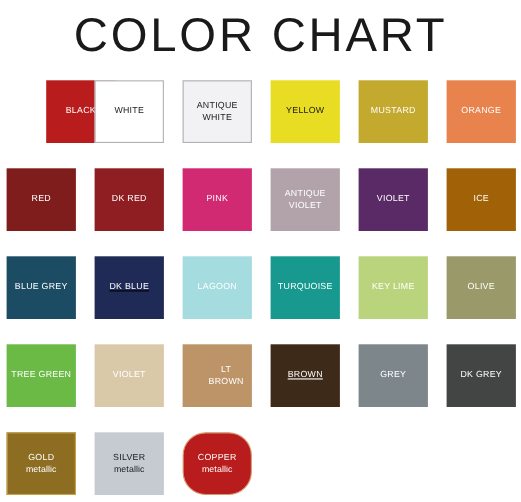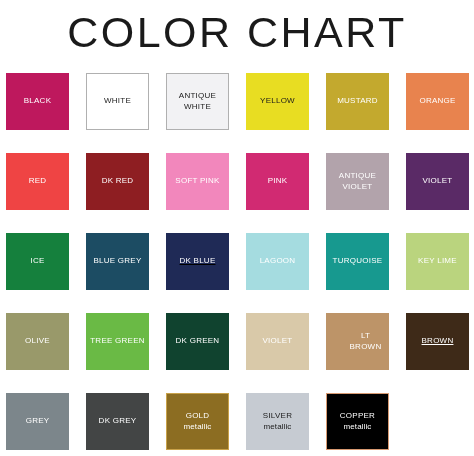--- a/index.html
+++ b/index.html
@@ -80,59 +80,56 @@
   }
 </style>
 </head>
 <body>
 
 <div id="page">
 
   <div id="chart-title">COLOR CHART</div>
 
   <div id="swatch-grid">
-      <div class="swatch" style="background: #be185d;">
+      <div class="swatch" style="background: #b91c1c; margin-left: 36px;">
         <div class="swatch-label" style="color: rgb(255, 255, 255);">BLACK</div>
       </div>
       <div class="swatch bordered" style="background: rgb(255, 255, 255);">
         <div class="swatch-label" style="color: rgb(26, 26, 26);">WHITE</div>
       </div>
       <div class="swatch bordered" style="background: rgb(242, 242, 244);">
         <div class="swatch-label" style="color: rgb(26, 26, 26);">ANTIQUE
 WHITE</div>
       </div>
       <div class="swatch" style="background: rgb(232, 221, 34);">
         <div class="swatch-label" style="color: rgb(26, 26, 26);">YELLOW</div>
       </div>
       <div class="swatch" style="background: rgb(195, 169, 46);">
         <div class="swatch-label" style="color: rgb(255, 255, 255);">MUSTARD</div>
       </div>
       <div class="swatch" style="background: rgb(232, 131, 78);">
         <div class="swatch-label" style="color: rgb(255, 255, 255);">ORANGE</div>
       </div>
-      <div class="swatch" style="background: #ef4444;">
+      <div class="swatch" style="background: #7f1d1d;">
         <div class="swatch-label" style="color: rgb(255, 255, 255);">RED</div>
       </div>
       <div class="swatch" style="background: rgb(142, 30, 34);">
         <div class="swatch-label" style="color: rgb(255, 255, 255);">DK RED</div>
-      </div>
-      <div class="swatch" style="background: rgb(242, 135, 188);">
-        <div class="swatch-label" style="color: rgb(255, 255, 255);">SOFT PINK</div>
       </div>
       <div class="swatch" style="background: rgb(209, 42, 114);">
         <div class="swatch-label" style="color: rgb(255, 255, 255);">PINK</div>
       </div>
       <div class="swatch" style="background: rgb(178, 163, 171);">
         <div class="swatch-label" style="color: rgb(255, 255, 255);">ANTIQUE
 VIOLET</div>
       </div>
       <div class="swatch" style="background: rgb(90, 42, 102);">
         <div class="swatch-label" style="color: rgb(255, 255, 255);">VIOLET</div>
       </div>
-      <div class="swatch" style="background: #15803d;">
+      <div class="swatch" style="background: #a16207;">
         <div class="swatch-label" style="color: rgb(255, 255, 255);">ICE</div>
       </div>
       <div class="swatch" style="background: rgb(28, 76, 99);">
         <div class="swatch-label" style="color: rgb(255, 255, 255);">BLUE GREY</div>
       </div>
       <div class="swatch" style="background: rgb(31, 42, 86); text-decoration: underline;">
         <div class="swatch-label" style="color: rgb(255, 255, 255);">DK BLUE</div>
       </div>
       <div class="swatch" style="background: rgb(165, 220, 224);">
         <div class="swatch-label" style="color: rgb(255, 255, 255);">LAGOON</div>
@@ -142,23 +139,20 @@
       </div>
       <div class="swatch" style="background: rgb(186, 212, 126);">
         <div class="swatch-label" style="color: rgb(255, 255, 255);">KEY LIME</div>
       </div>
       <div class="swatch" style="background: rgb(153, 153, 106);">
         <div class="swatch-label" style="color: rgb(255, 255, 255);">OLIVE</div>
       </div>
       <div class="swatch" style="background: rgb(106, 186, 69);">
         <div class="swatch-label" style="color: rgb(255, 255, 255);">TREE GREEN</div>
       </div>
-      <div class="swatch" style="background: rgb(16, 67, 47);">
-        <div class="swatch-label" style="color: rgb(255, 255, 255);">DK GREEN</div>
-      </div>
       <div class="swatch" style="background: rgb(217, 201, 169);">
         <div class="swatch-label" style="color: rgb(255, 255, 255);">VIOLET</div>
       </div>
       <div class="swatch" style="background: rgb(189, 148, 104);">
         <div class="swatch-label" style="color: rgb(255, 255, 255); margin-left: 16px;">LT BROWN</div>
       </div>
       <div class="swatch" style="background: rgb(62, 42, 24);">
         <div class="swatch-label" style="color: rgb(255, 255, 255); text-decoration: underline;">BROWN</div>
       </div>
       <div class="swatch" style="background: rgb(124, 134, 139);">
@@ -166,18 +160,18 @@
       </div>
       <div class="swatch" style="background: rgb(67, 69, 69);">
         <div class="swatch-label" style="color: rgb(255, 255, 255);">DK GREY</div>
       </div>
       <div class="swatch bordered-gold" style="background: rgb(140, 109, 34);">
         <div class="swatch-label" style="color: rgb(255, 255, 255);">GOLD<span class="metallic-sub">metallic</span></div>
       </div>
       <div class="swatch" style="background: rgb(198, 203, 210);">
         <div class="swatch-label" style="color: rgb(26, 26, 26);">SILVER<span class="metallic-sub">metallic</span></div>
       </div>
-      <div class="swatch bordered-copper" style="background: #000000;">
+      <div class="swatch bordered-copper" style="background: #b91c1c; border-radius: 21px;">
         <div class="swatch-label" style="color: rgb(255, 255, 255);">COPPER<span class="metallic-sub">metallic</span></div>
       </div>
     </div>
 
 </div>
 
 </body></html>

